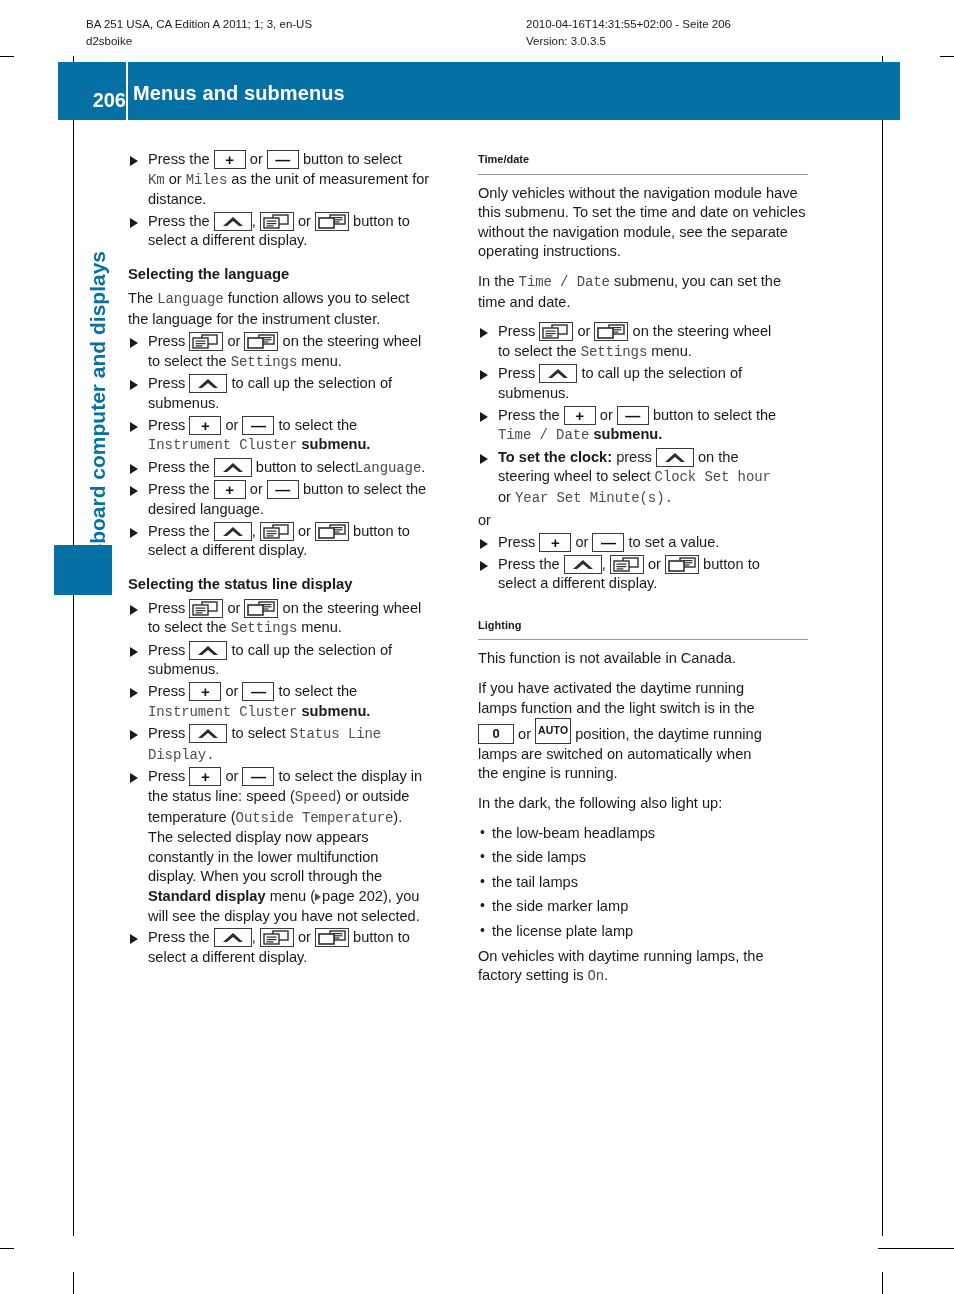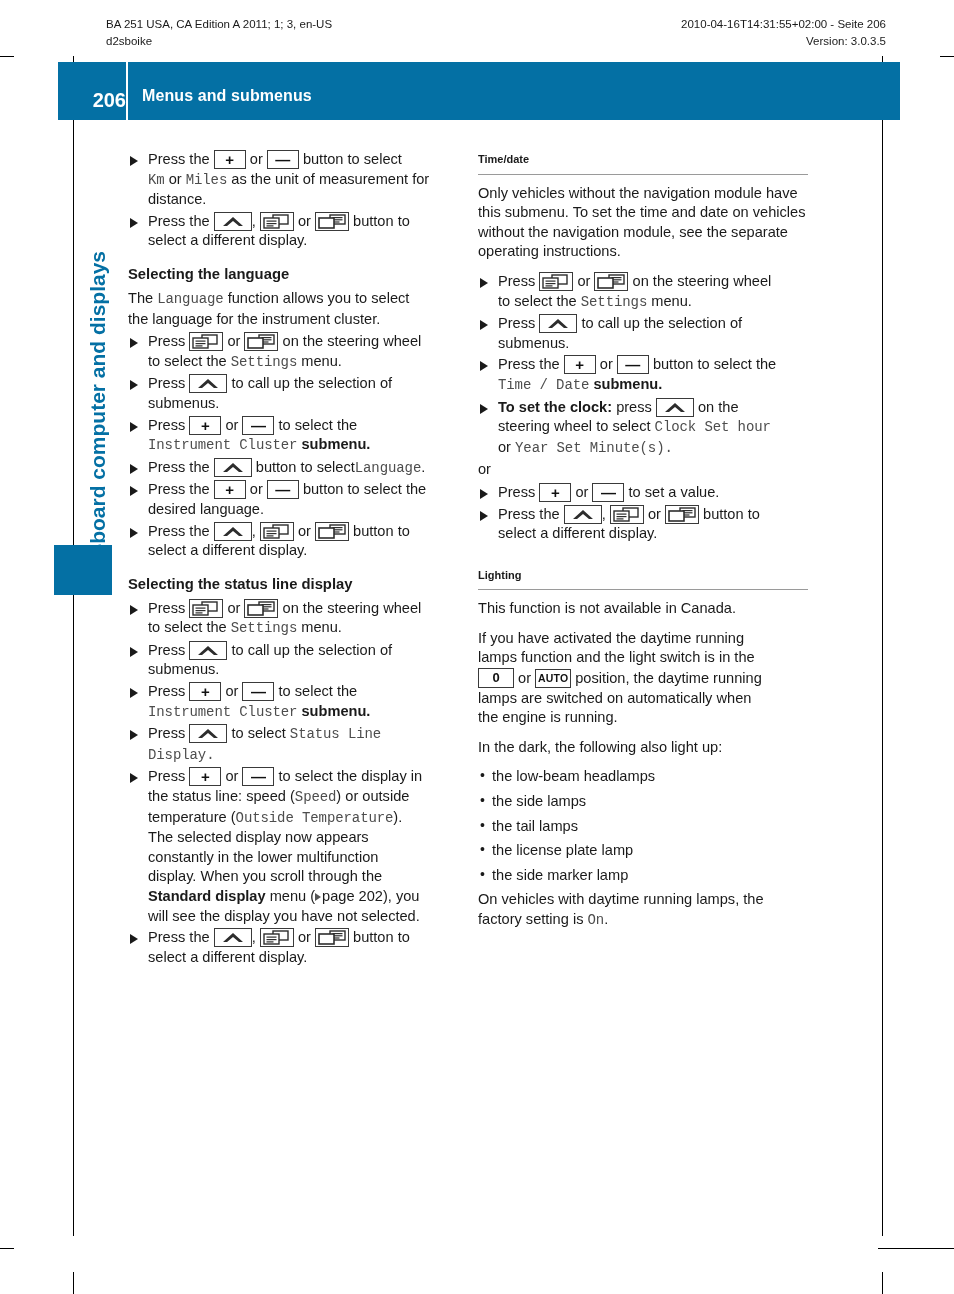--- a/index.html
+++ b/index.html
@@ -12,50 +12,50 @@
   }
   .page { position: relative; width: 954px; height: 1294px; }
 
   
   .crop { position: absolute; background: #000; }
   .crop-v { width: 1px; }
   .crop-h { height: 1px; }
 
   
   .print-header {
-    position: absolute; left: 106px; top: 16px; width: 790px;
+    position: absolute; left: 86px; top: 16px; width: 790px;
     font-size: 11.5px; line-height: 17px; color: #1a1a1a;
     display: flex;
   }
   .print-header .ph-left { width: 440px; }
-  .print-header .ph-right { width: 340px; text-align: right; }
+  .print-header .ph-right { width: 340px; }
   .print-header div > div { white-space: nowrap; }
 
   
   .header-band {
     position: absolute; left: 58px; top: 62px;
     width: 842px; height: 58px;
     background: #0470a4;
   }
   .header-pagenum {
     position: absolute; left: 68px; top: 62px;
     width: 58px; height: 58px;
     display: flex; align-items: flex-end; justify-content: flex-end;
     padding-bottom: 8px;
     color: #ffffff; font-weight: bold; font-size: 20px;
   }
   .header-divider {
     position: absolute; left: 126px; top: 62px;
     width: 2px; height: 58px; background: #ffffff;
   }
   .header-title {
-    position: absolute; left: 142px; top: 62px;
+    position: absolute; left: 133px; top: 62px;
     height: 50px; display: flex; align-items: flex-end;
     padding-bottom: 7px;
-    color: #ffffff; font-weight: bold; font-size: 16px;
+    color: #ffffff; font-weight: bold; font-size: 20px;
     letter-spacing: 0.1px;
   }
 
   
   .chapter-tab {
     position: absolute; left: 78px; top: 150px;
     width: 40px; height: 430px;
   }
   .chapter-tab-text {
     position: absolute; left: 0; top: 0;
@@ -144,21 +144,21 @@
     font-size: 15px; font-weight: bold; line-height: 1; color: #111;
   }
   .key-up { width: 38px; height: 19px; }
   .key-win { width: 34px; height: 19px; }
   .key-zero { width: 36px; height: 20px; }
   .key-zero .glyph {
     position: absolute; inset: 0;
     display: flex; align-items: center; justify-content: center;
     font-size: 13px; font-weight: bold; color: #111;
   }
-  .key-auto { width: 36px; height: 19px; }
+  .key-auto { width: 36px; height: 26px; }
   .key-auto .glyph {
     position: absolute; inset: 0;
     display: flex; align-items: center; justify-content: center;
     font-size: 10.5px; font-weight: bold; color: #111; letter-spacing: 0.2px;
   }
   .key svg { display: block; position: absolute; left: 0; top: 0; }
 
   .pageref { color: #1a1a1a; }
   .tri-small {
     display: inline-block; width: 0; height: 0;
@@ -464,20 +464,26 @@
     </div>
 
   </div>
 
   <div class="col col-right">
 
     <div class="section-head">Time/date</div>
 
     <p class="body-p">Only vehicles without the navigation module have this submenu. To set the time and date on vehicles without the navigation module, see the separate operating instructions.</p>
 
+    <p class="body-p">
+      <span>In the</span>
+      <span class="mono">Time / Date</span>
+      <span>submenu, you can set the</span><br>
+      <span>time and date.</span>
+    </p>
 
     <div class="step">
       <span>Press</span>
       <span class="key key-win">
         <svg width="32" height="17" viewBox="0 0 32 17">
           <rect x="12" y="2" width="15" height="9" fill="#fff" stroke="#2d2d2d" stroke-width="1.4"></rect>
           <rect x="3" y="5" width="15" height="10" fill="#fff" stroke="#2d2d2d" stroke-width="1.4"></rect>
           <rect x="5.5" y="7.5" width="10" height="1.2" fill="#2d2d2d"></rect>
           <rect x="5.5" y="10" width="10" height="1.2" fill="#2d2d2d"></rect>
           <rect x="5.5" y="12.3" width="7" height="1.2" fill="#2d2d2d"></rect>
@@ -591,22 +597,22 @@
       <span>lamps are switched on automatically when</span><br>
       <span>the engine is running.</span>
     </p>
 
     <p class="body-p">In the dark, the following also light up:</p>
 
     <div>
       <div class="dot-item">the low-beam headlamps</div>
       <div class="dot-item">the side lamps</div>
       <div class="dot-item">the tail lamps</div>
+      <div class="dot-item">the side marker lamp</div>
       <div class="dot-item">the license plate lamp</div>
-      <div class="dot-item">the side marker lamp</div>
     </div>
 
     <p class="body-p" style="margin-top:4px;">
       <span>On vehicles with daytime running lamps, the</span><br>
       <span>factory setting is</span>
       <span class="mono">On</span><span>.</span>
     </p>
 
   </div>
 

